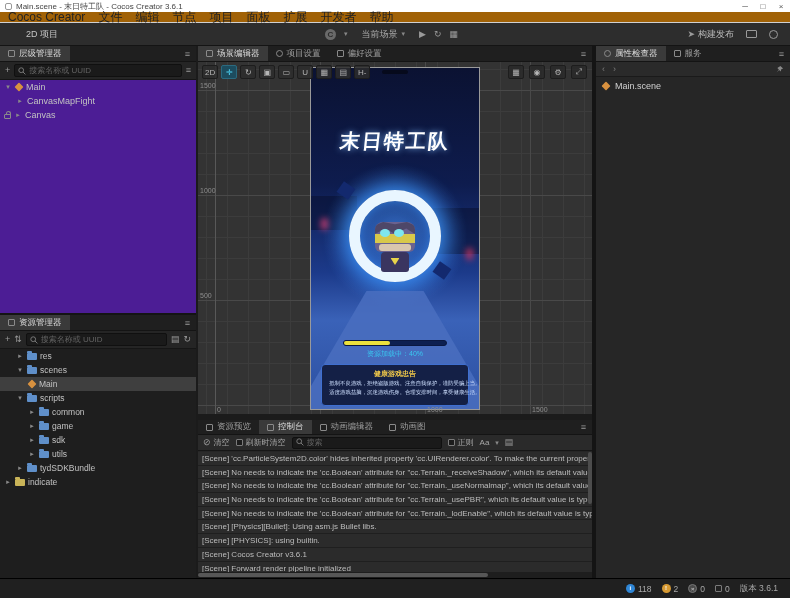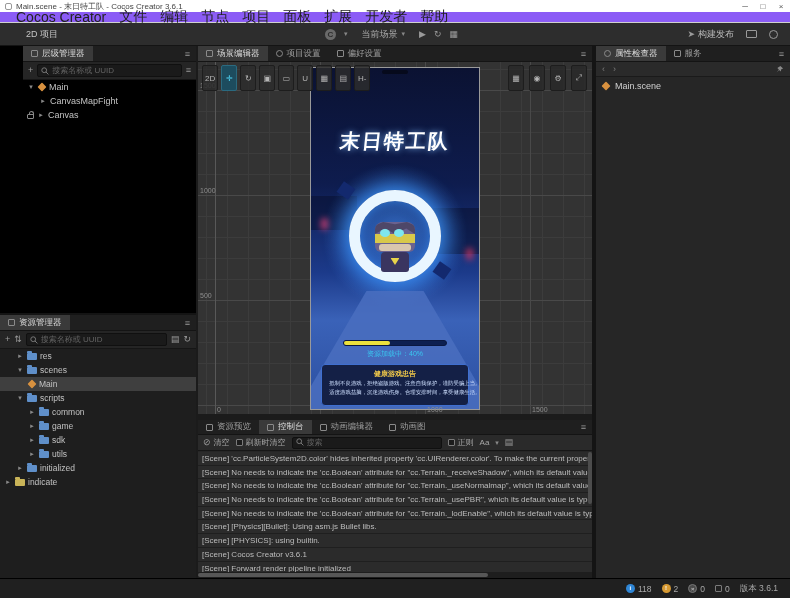--- a/index.html
+++ b/index.html
@@ -6,22 +6,22 @@
   html,body { width:790px; height:598px; overflow:hidden; background:#1b1b1b;
     font-family:"Liberation Sans", sans-serif; }
   .app { position:relative; width:790px; height:598px; background:#1b1b1b; color:#c8c8c8; }
 
   
   .titlebar { position:absolute; left:0; top:0; width:790px; height:12px; background:#ffffff;
     display:flex; align-items:center; font-size:8px; color:#444; }
   .titlebar .appico { width:7px; height:7px; border:1px solid #999; border-radius:2px; margin:0 4px 0 5px; }
   .wincontrols { margin-left:auto; display:flex; }
   .wincontrols span { width:18px; text-align:center; font-size:8px; color:#555; cursor:default; }
-  .menubar { position:absolute; left:0; top:12px; width:790px; height:11px; background:#8b5cf6;
-    display:flex; align-items:center; gap:13px; padding-left:16px; font-size:14px; color:#222;
+  .menubar { position:absolute; left:0; top:12px; width:790px; height:11px; background:#a16207;
+    display:flex; align-items:center; gap:13px; padding-left:8px; font-size:12px; color:#222;
     border-bottom:1px solid #d0d0d0; }
 
   
   .toolbar { position:absolute; left:0; top:23px; width:790px; height:23px; background:#2d2d2d;
     border-bottom:1px solid #141414; display:flex; align-items:center; font-size:9px; color:#bbb; }
   .toolbar .projtype { margin-left:26px; color:#c4c4c4; }
   .toolbar .playgroup { position:absolute; left:325px; display:flex; align-items:center; gap:8px; }
   .logo-circle { width:11px; height:11px; border-radius:50%; background:#6a6a6a; color:#2d2d2d;
     font-size:8px; font-weight:bold; text-align:center; line-height:11px; }
   .chev { font-size:7px; color:#888; }
@@ -42,21 +42,21 @@
     border-bottom:1px solid #161616; }
   .srch { flex:1; display:flex; align-items:center; background:#1a1a1a; border:1px solid #101010;
     border-radius:2px; height:13px; padding:0 3px; gap:3px; }
   .srch input { flex:1; background:transparent; border:0; outline:0; color:#bbb; font-size:8px;
     font-family:Liberation Sans, sans-serif; min-width:0; }
   .srch input::placeholder { color:#636363; }
   .mag { flex:none; }
   .mini-btn { color:#9a9a9a; font-size:9px; line-height:1; }
 
   
-  .hierarchy { position:absolute; left:0; top:46px; width:196px; height:267px; background:#000000;padding-left:23px; }
+  .hierarchy { position:absolute; left:0; top:46px; width:196px; height:267px; background:#4c1d95; }
   .assets { position:absolute; left:0; top:315px; width:196px; height:263px; background:#1e1e1e; }
   .hsplit { position:absolute; left:0; top:313px; width:196px; height:2px; background:#141414; }
   .tree { font-size:9px; color:#c2c2c2; }
   .trow { height:14px; display:flex; align-items:center; gap:3px; padding-left:4px; white-space:nowrap; }
   .trow.selected { background:#3f3f3f; }
   .tw { color:#8a8a8a; font-size:7px; width:8px; text-align:center; flex:none; }
   .ind1 { padding-left:16px; } .ind2 { padding-left:28px; }
   .folder { width:10px; height:7px; border-radius:1px; position:relative; flex:none; }
   .folder::before { content:""; position:absolute; left:0; top:-2px; width:5px; height:2px;
     border-radius:1px 1px 0 0; background:inherit; }
@@ -77,21 +77,21 @@
       linear-gradient(90deg, #494949 1px, transparent 1px),
       linear-gradient(#3c3c3c 1px, transparent 1px),
       linear-gradient(90deg, #3c3c3c 1px, transparent 1px);
     background-size:105px 105px, 105px 105px, 21px 21px, 21px 21px;
     background-position:0 28px, 17px 0, 0 7px, 8px 0;
     overflow:hidden; }
   .axis-y { position:absolute; left:17px; top:0; bottom:0; width:1px; background:#585858; }
   .vp-toolbar { position:absolute; left:4px; top:3px; display:flex; gap:3px; align-items:center; z-index:5; }
   .vpbtn { min-width:16px; height:14px; background:rgba(45,45,45,.85); border:1px solid #1d1d1d;
     border-radius:2px; color:#b5b5b5; font-size:8px; display:flex; align-items:center;
-    justify-content:center; padding:12px 2px; }
+    justify-content:center; padding:0 2px; }
   .vpbtn.active { background:#1d4c5e; color:#4fd2f2; border-color:#2a6a80; }
   .vp-right { position:absolute; right:5px; top:3px; display:flex; gap:5px; z-index:5; }
   .vp-right .vpbtn { background:rgba(40,40,40,.8); }
   .rlabel { position:absolute; color:#8d8d8d; font-size:7px; z-index:4; }
 
   
   .preview { position:absolute; left:112px; top:5px; width:170px; height:343px;
     border:1px solid #9a9a9a; z-index:3; overflow:hidden;
     background:linear-gradient(180deg,#0b1232 0%,#0e1c4e 34%,#1c3a8a 60%,#3a62b8 74%,#2c4fa0 100%); }
   .notch { position:absolute; left:50%; top:2px; transform:translateX(-50%); width:26px; height:4px;
@@ -315,21 +315,21 @@
         <span>sdk</span>
       </div>
       <div class="trow ind2">
         <span class="tw">▸</span>
           <span class="folder f-blue"></span>
         <span>utils</span>
       </div>
       <div class="trow ind1">
         <span class="tw">▸</span>
           <span class="folder f-blue"></span>
-        <span>initialized</span>
+        <span>tydSDKBundle</span>
       </div>
       <div class="trow">
         <span class="tw">▸</span>
           <span class="folder f-yellow"></span>
         <span>indicate</span>
       </div>
     </div>
   </div>
 
   <div class="center">

